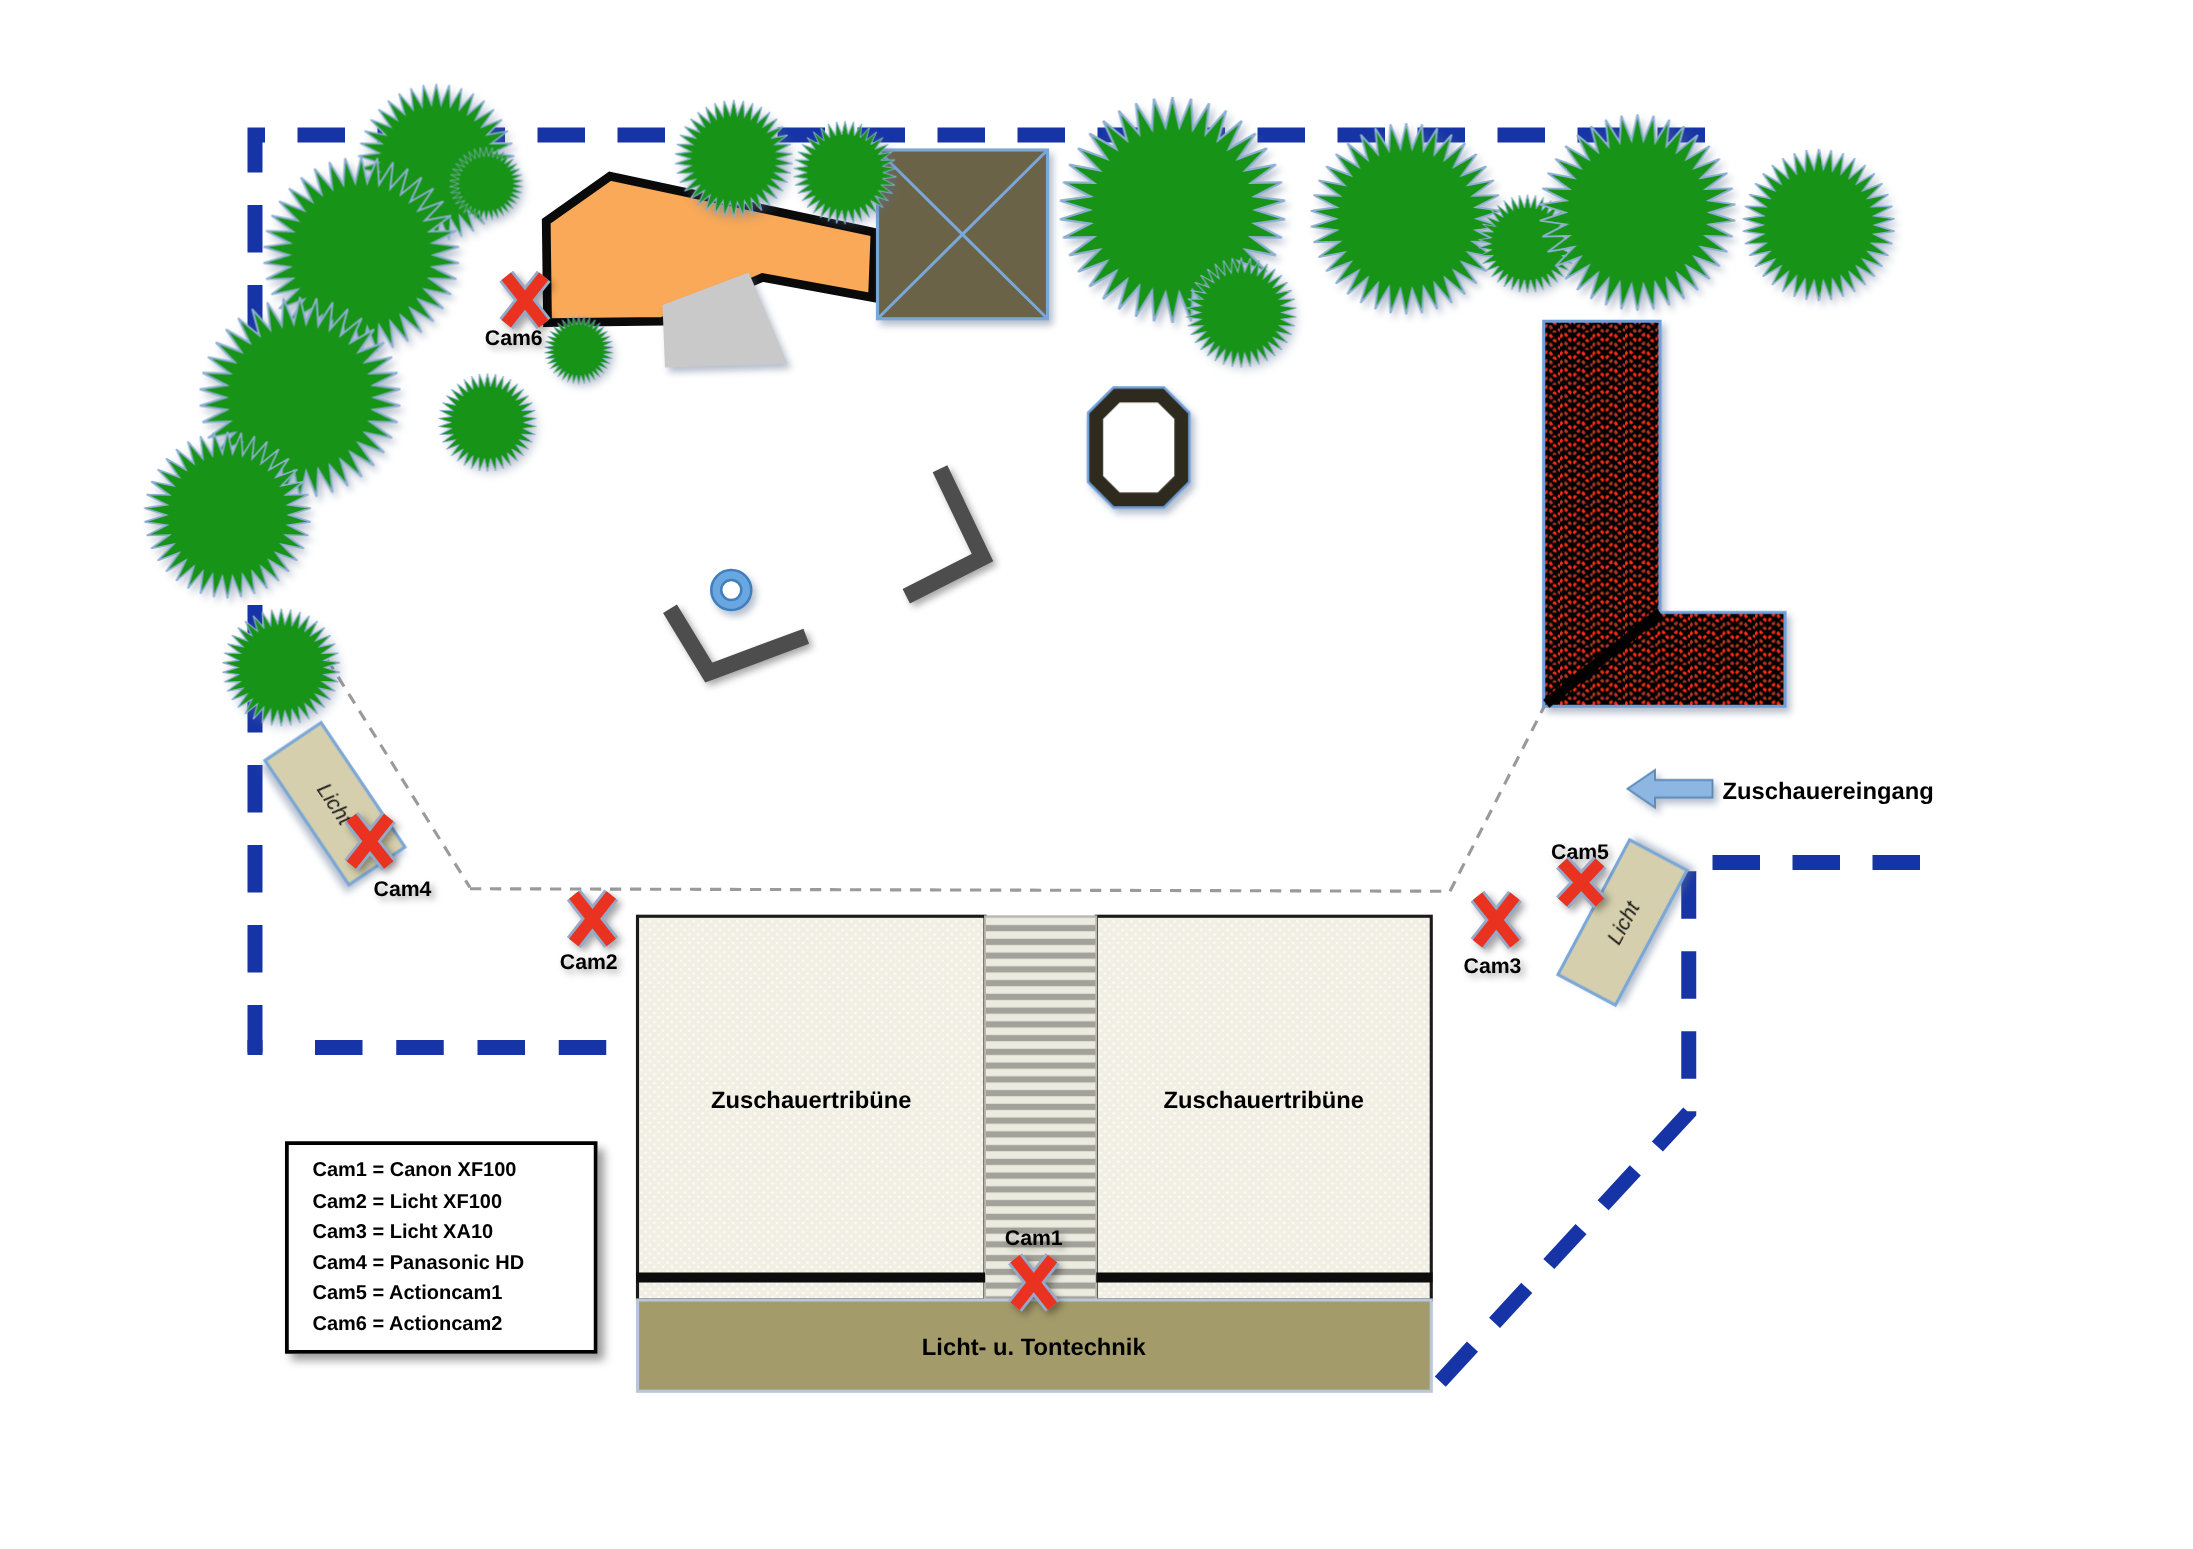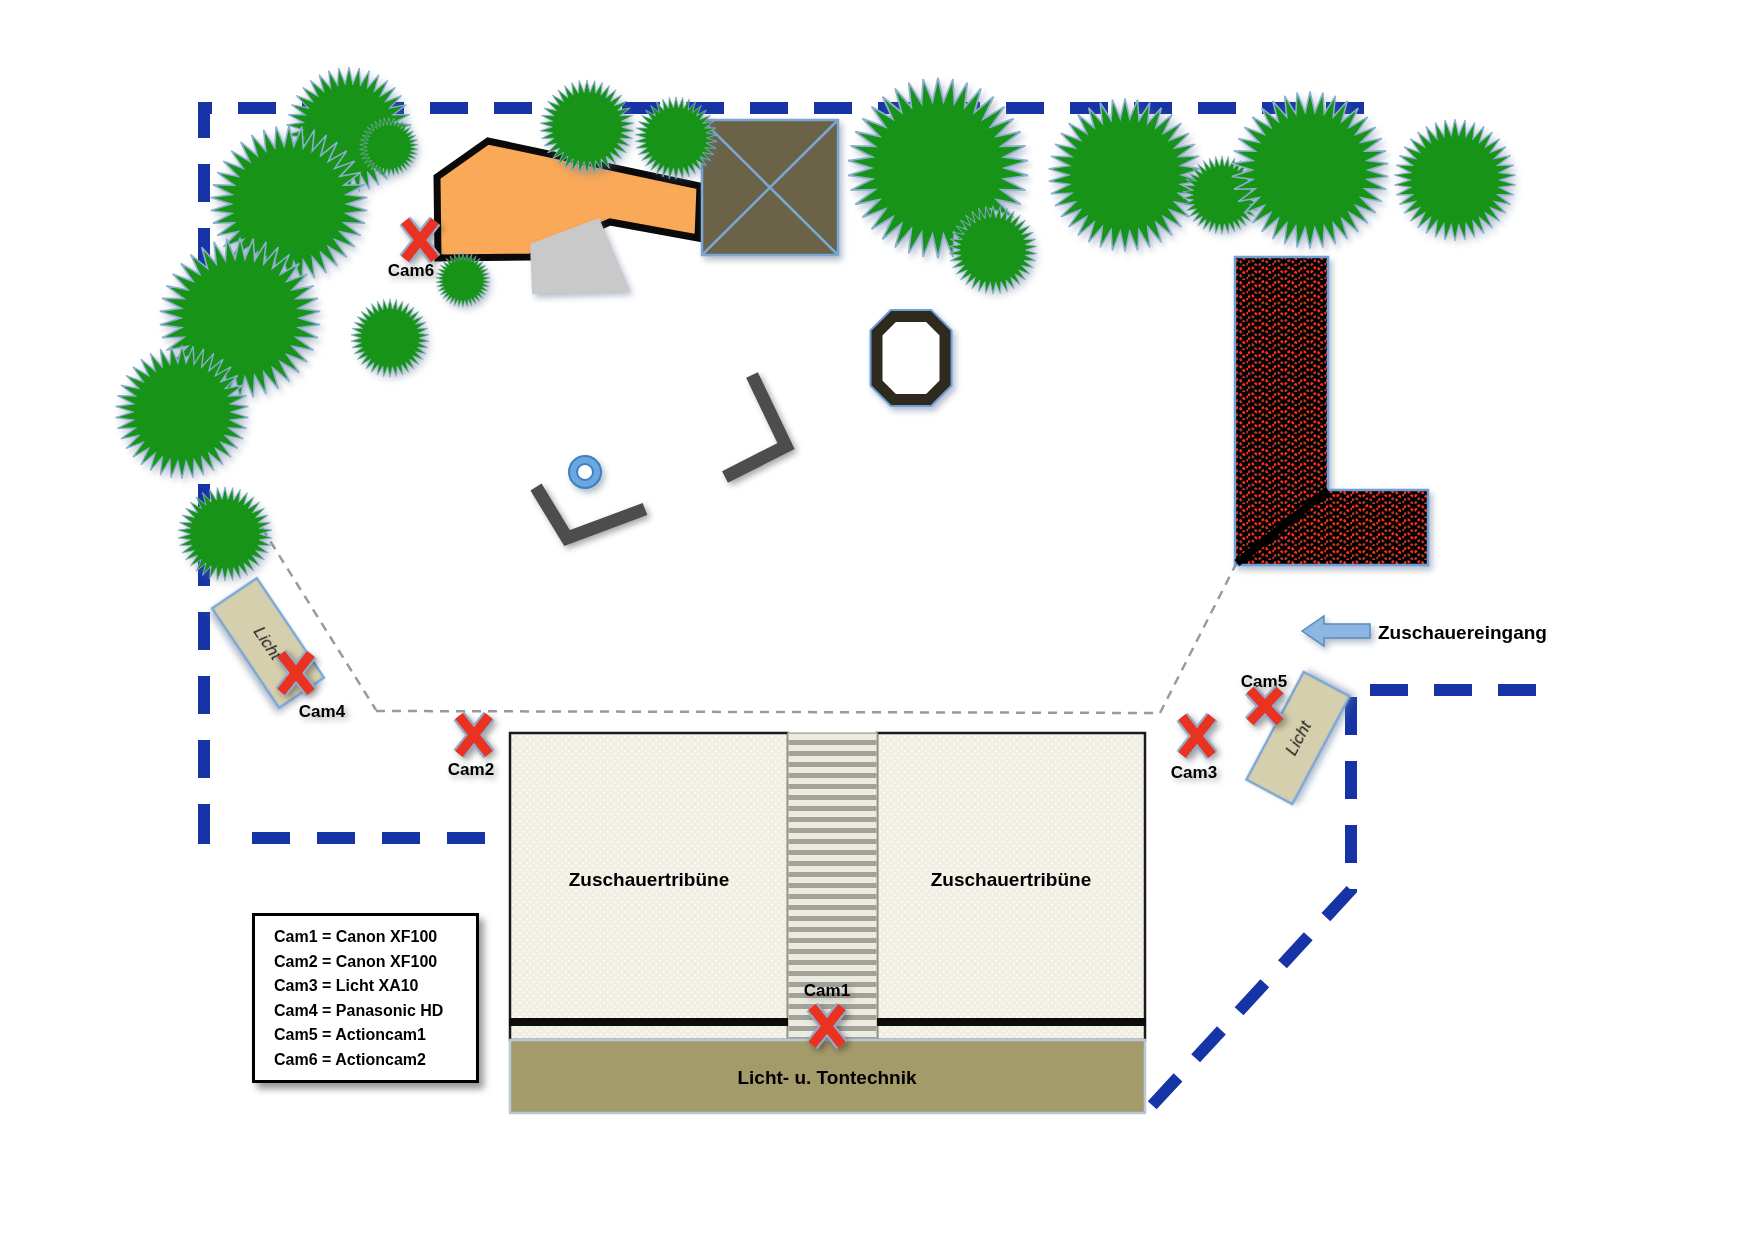--- a/index.html
+++ b/index.html
@@ -5,21 +5,21 @@
   html,body{margin:0;padding:0;background:#fff;}
   body{width:1754px;height:1239px;position:relative;font-family:"Liberation Sans",sans-serif;}
   svg text{font-family:"Liberation Sans",sans-serif;}
   .cam-label{font-size:17px;font-weight:700;fill:#000;}
   .area-label{font-size:19px;font-weight:700;fill:#000;}
   .licht-label{font-size:17px;font-style:italic;fill:#1a1a1a;}
   .entr-label{font-size:19px;font-weight:700;fill:#000;}
   .soft-shadow{filter:drop-shadow(3px 4px 3px rgba(90,110,145,.45));}
   .dark-shadow{filter:drop-shadow(3px 3px 3px rgba(0,0,0,.35));}
   #legend-box{
-    position:absolute;left:252px;top:913px;width:227px;height:170px;
+    position:absolute;left:228px;top:913px;width:250px;height:170px;
     background:#fff;border:3px solid #000;box-sizing:border-box;
     box-shadow:5px 6px 7px rgba(0,0,0,.4);
     padding:9px 0 0 19px;
   }
   #legend-box .legend-row{
     font-size:16px;font-weight:700;color:#000;line-height:24.5px;white-space:nowrap;
   }
 </style>
 </head>
 <body>
@@ -162,21 +162,21 @@
       <text class="cam-label" x="1264" y="687" text-anchor="middle">Cam5</text>
       <path d="M1250,690 L1280,722 M1280,690 L1250,722" stroke="#93aac9" stroke-width="14" fill="none"></path>
       <path d="M1250,690 L1280,722 M1280,690 L1250,722" stroke="#ea3220" stroke-width="9.5" fill="none"></path>
     </g>
   </g>
 </svg>
 
 
 <div id="legend-box">
   <div class="legend-row">Cam1 = Canon XF100</div>
-  <div class="legend-row">Cam2 = Canon XF100</div>
+  <div class="legend-row">Cam2 = Licht XF100</div>
   <div class="legend-row">Cam3 = Licht XA10</div>
   <div class="legend-row">Cam4 = Panasonic HD</div>
   <div class="legend-row">Cam5 = Actioncam1</div>
   <div class="legend-row">Cam6 = Actioncam2</div>
 </div>
 
 
 
 
 </body></html>

